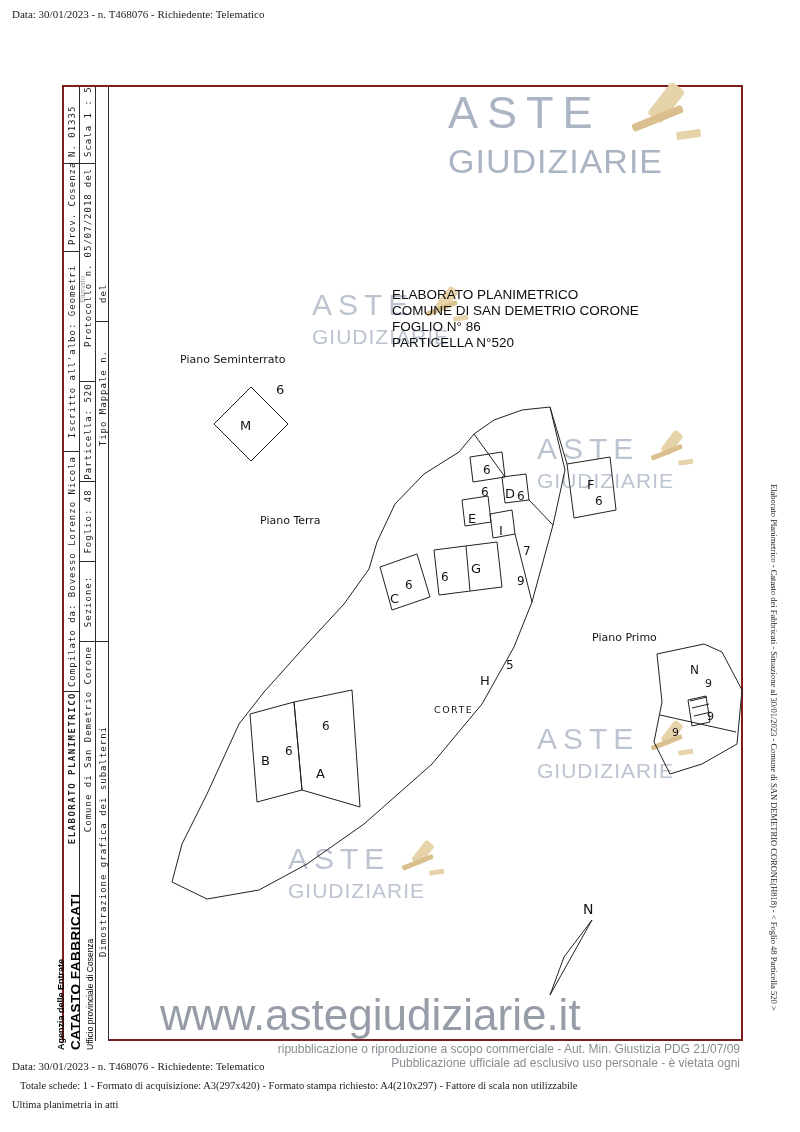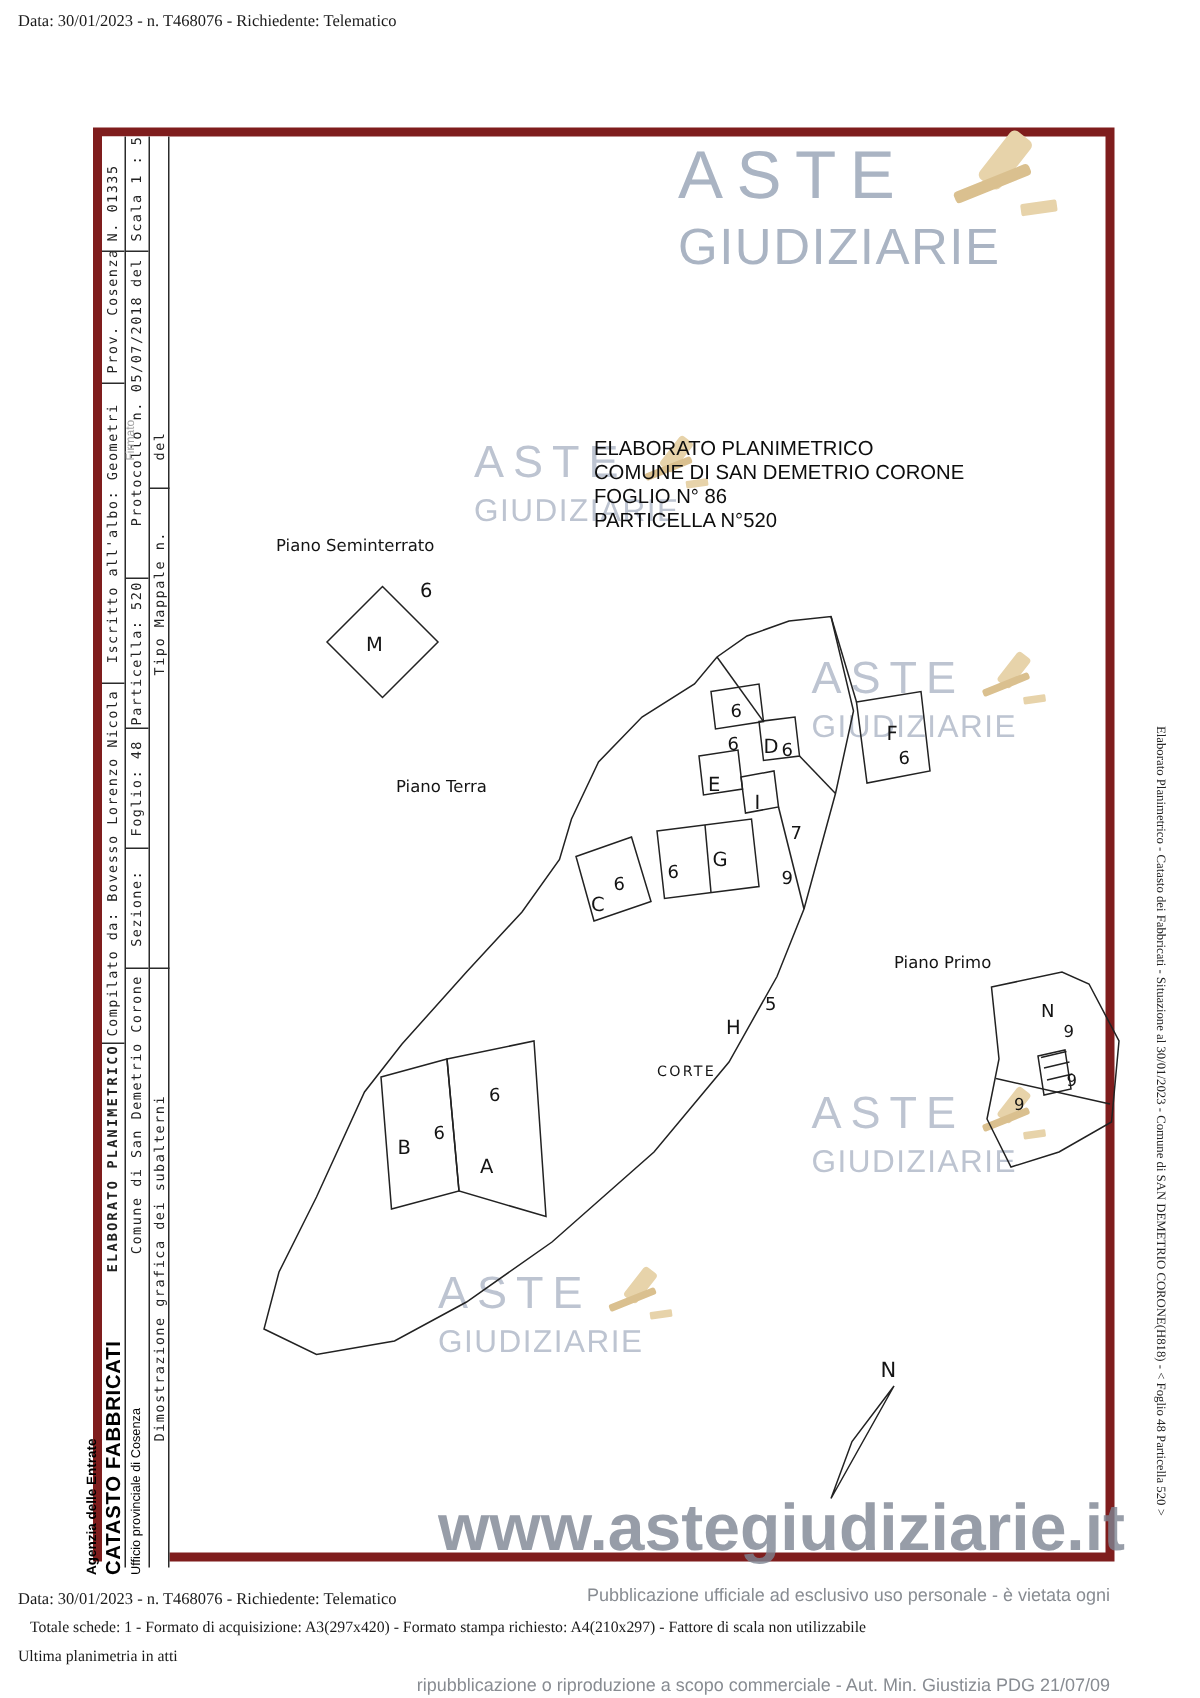--- a/index.html
+++ b/index.html
@@ -3,21 +3,21 @@
 <meta charset="utf-8">
 <style>
   *{margin:0;padding:0;box-sizing:border-box}
   html,body{width:800px;height:1132px}
   body{position:relative;background:#fff;font-family:"Liberation Serif",serif;color:#1a1a1a;overflow:hidden}
 
   
   .header-line{position:absolute;left:12px;top:8px;font-size:11px;white-space:nowrap}
 
   
-  .frame{position:absolute;left:62px;top:85px;width:681px;height:956px;border:6px solid #7f1d1d;background:#fff}
+  .frame{position:absolute;left:62px;top:85px;width:681px;height:956px;border:2px solid #7f1d1d;background:#fff}
 
   
   .strip{position:absolute;left:0;top:0;width:45px;height:954px;border-right:1px solid #2b2b2b;background:#fff;z-index:5}
   .strip-inner{position:absolute;left:0;top:0;width:954px;height:45px;transform:rotate(-90deg) translateX(-954px);transform-origin:0 0;
     font-family:"DejaVu Sans Mono",monospace;font-size:9px;letter-spacing:1px;color:#222}
   .srow{display:flex;border-bottom:1px solid #2b2b2b}
   .srow.r1{height:16px}
   .srow.r2{height:16px}
   .srow.r3{height:13px;border-bottom:none}
   .scell{display:flex;align-items:center;justify-content:center;border-right:1px solid #2b2b2b;white-space:nowrap;overflow:hidden}
@@ -30,21 +30,21 @@
   
   .wm{position:absolute;color:#bdc4d1;font-family:"Liberation Sans",sans-serif;line-height:1;z-index:1;white-space:nowrap}
   .wm-top{display:flex;align-items:flex-start;gap:5px}
   .wm-aste{font-size:30px;letter-spacing:6px}
   .wm-gavel{width:52px;height:38px;margin-top:-4px;flex:none}
   .wm-giud{font-size:21px;letter-spacing:1px;margin-top:2px}
   .logo{position:absolute;left:384px;top:3px;color:#aab4c3;font-family:"Liberation Sans",sans-serif;line-height:1;z-index:1;white-space:nowrap}
   .logo .wm-aste{font-size:45px;letter-spacing:9px}
   .logo .wm-gavel{width:112px;height:62px;margin-top:-8px}
   .logo .wm-giud{font-size:34px;letter-spacing:1px;margin-top:0}
-  .wm-url{position:absolute;left:96px;top:903px;width:586px;text-align:right;font-family:"Liberation Sans",sans-serif;font-size:44px;font-weight:bold;color:rgba(125,133,146,0.8);z-index:4;white-space:nowrap}
+  .wm-url{position:absolute;left:96px;top:903px;width:586px;text-align:left;font-family:"Liberation Sans",sans-serif;font-size:44px;font-weight:normal;color:rgba(125,133,146,0.8);z-index:4;white-space:nowrap}
 
   
   .title-block{position:absolute;left:328px;top:200px;font-family:"Liberation Sans",sans-serif;font-size:13.5px;line-height:16px;color:#0d0d0d;z-index:3;white-space:nowrap}
 
   
   .plan{position:absolute;left:0;top:0;z-index:2}
 
   
   .right-caption{position:absolute;left:779px;top:484px;width:562px;transform:rotate(90deg);transform-origin:0 0;font-size:8.5px;color:#222;white-space:nowrap}
 
@@ -54,21 +54,21 @@
   .agency-name{font-size:9px;font-weight:bold}
   .agency-registry{font-size:13.5px;font-weight:bold;letter-spacing:.5px;margin-top:2px}
   .agency-office{font-size:8.5px;margin-top:2px}
 
   
   .foot1{position:absolute;left:12px;top:1099px;font-size:10.5px;z-index:8;white-space:nowrap}
   .foot2{position:absolute;left:12px;top:1060px;font-size:11px;z-index:8;white-space:nowrap}
   .foot3{position:absolute;left:20px;top:1080px;font-size:10.5px;z-index:8;white-space:nowrap}
   .disc{position:absolute;left:140px;width:600px;text-align:right;font-family:"Liberation Sans",sans-serif;font-size:12px;color:#888c92;z-index:7;white-space:nowrap}
   .disc1{top:1056px}
-  .disc2{top:1116px}
+  .disc2{top:1042px}
 </style>
 </head>
 <body>
 
 <svg width="0" height="0" style="position:absolute" aria-hidden="true">
   <defs>
     <g id="gavel">
       <rect x="26" y="0" width="13" height="30" rx="3" fill="#e7d3aa" transform="rotate(38 32 15)"></rect>
       <rect x="6" y="24" width="40" height="6" rx="2" fill="#dac08f" transform="rotate(-22 26 27)"></rect>
       <rect x="40" y="36" width="18" height="6" rx="1" fill="#e7d3aa" transform="rotate(-8 49 39)"></rect>

